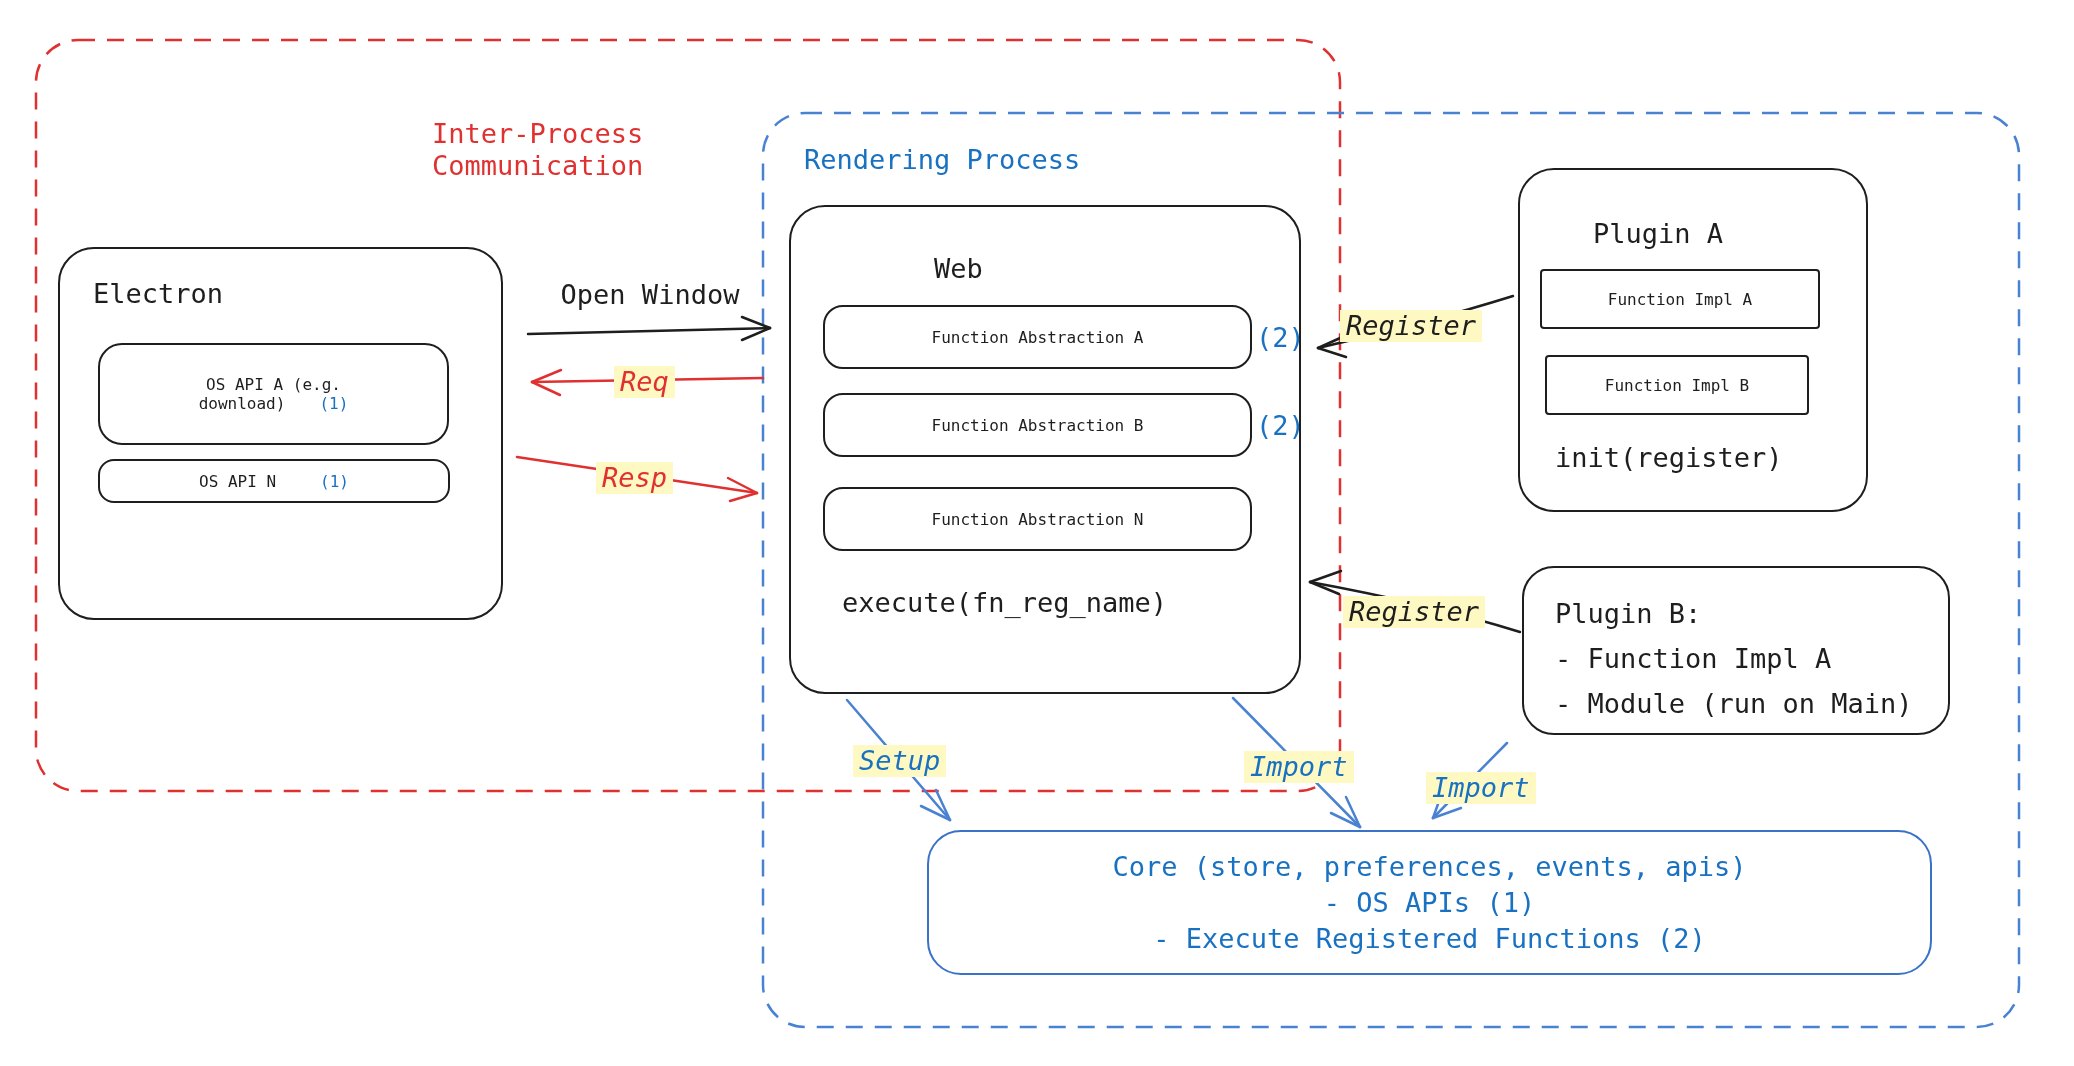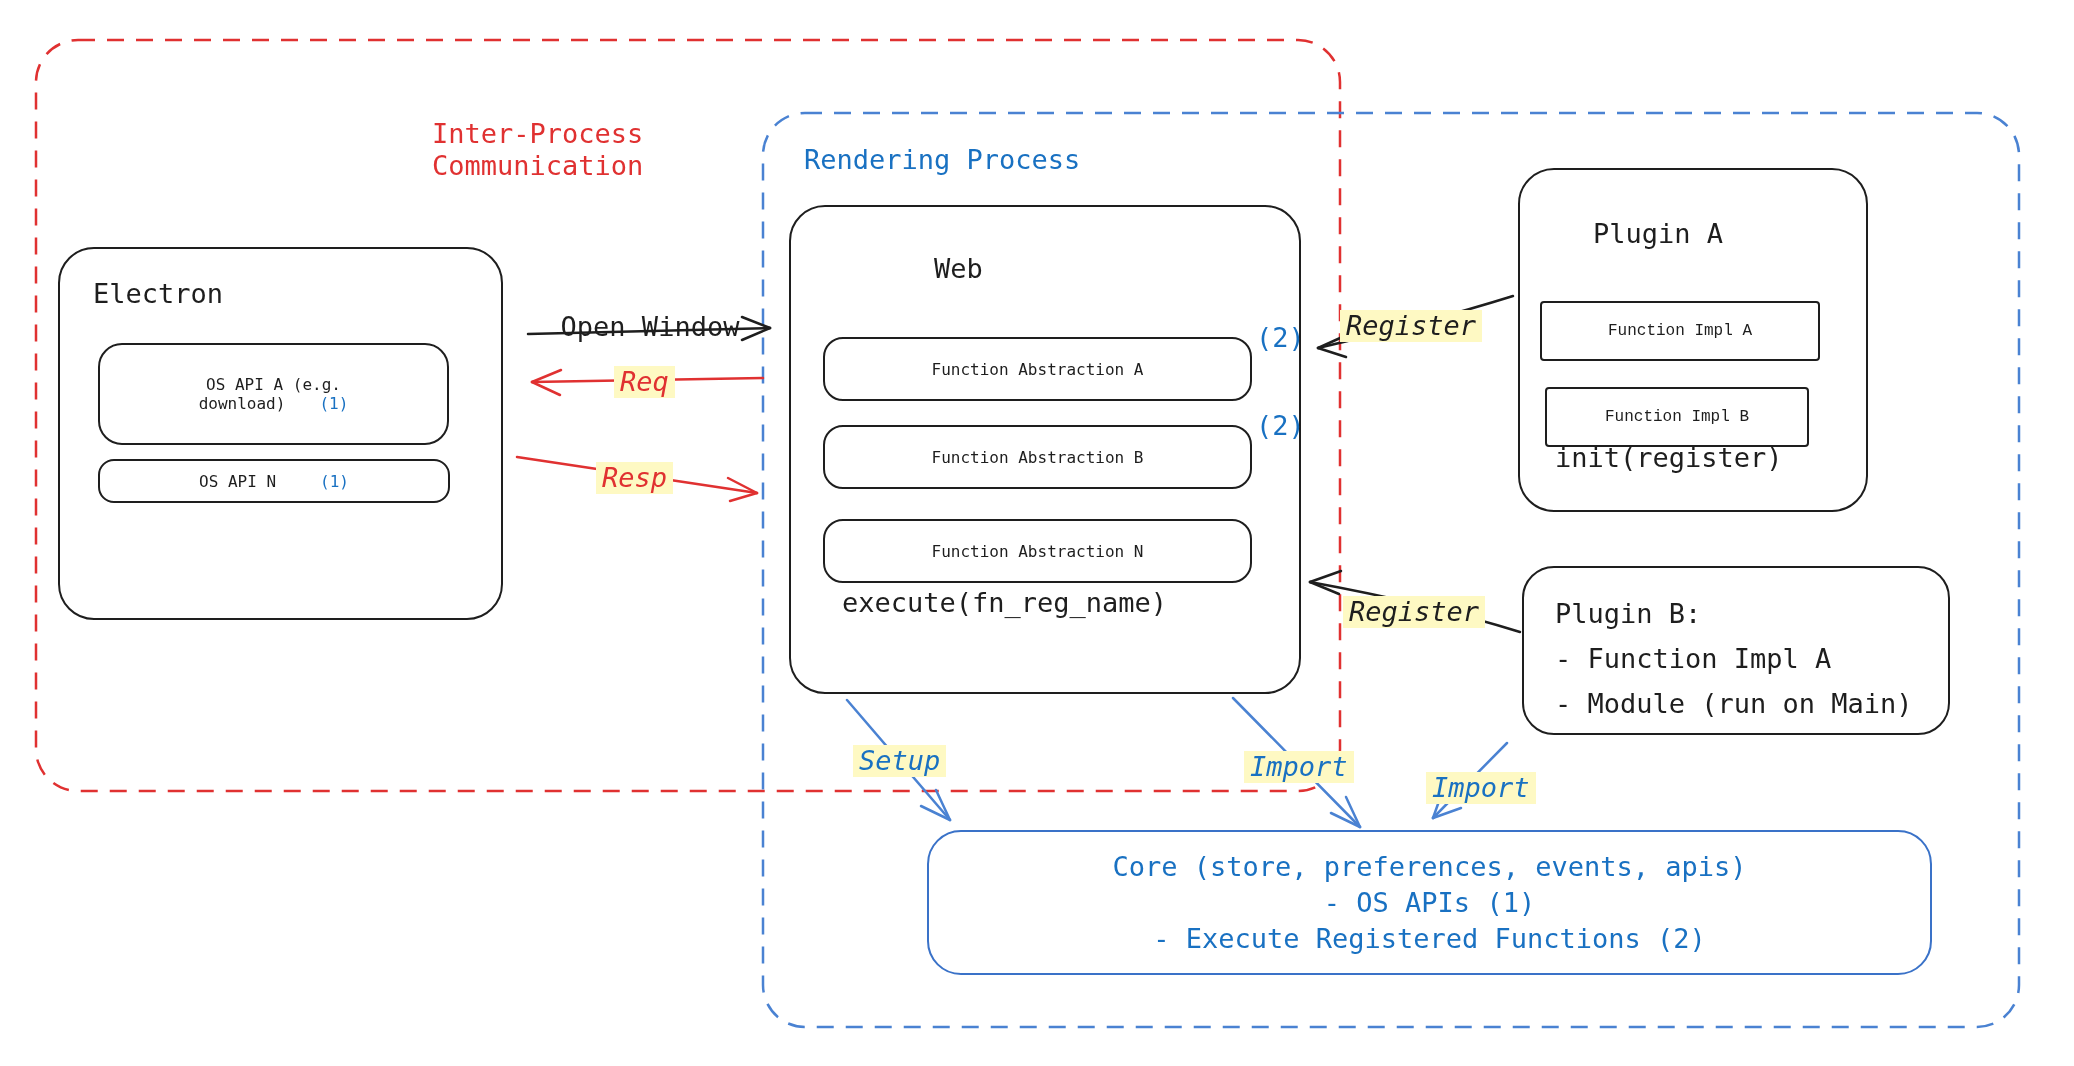--- a/index.html
+++ b/index.html
@@ -26,21 +26,21 @@
     border: 2.5px solid #1e1e1e;
   }
   .label {
     position: absolute;
     z-index: 3;
     font-size: 27px;
     line-height: 1.2;
     white-space: nowrap;
   }
   .inner-label { position: absolute; z-index: 3; font-size: 27px; white-space: nowrap; }
-  .centered { display: flex; align-items: center; justify-content: center; margin-top: 32px; }
+  .centered { display: flex; align-items: center; justify-content: center; }
   .red-text  { color: #e03131; }
   .blue-text { color: #1971c2; }
   .on-line-bg { background: #fef9c3; padding: 0 6px; font-style: italic; }
 
   
   .electron-box { left: 58px; top: 247px; width: 445px; height: 373px; border-radius: 36px; }
   .os-api-a-box { left: 98px; top: 343px; width: 351px; height: 102px; border-radius: 24px;
                   display: flex; flex-direction: column; align-items: center; justify-content: center; }
   .os-api-a-line2 { display: flex; gap: 34px; }
   .os-api-n-box { left: 98px; top: 459px; width: 352px; height: 44px; border-radius: 16px;
@@ -51,21 +51,21 @@
   .fa-box  { position: absolute; box-sizing: border-box; background: #fff; border: 2.5px solid #1e1e1e;
              left: 32px; width: 429px; height: 64px; border-radius: 20px; }
   .fa-a { top: 98px; }
   .fa-b { top: 186px; }
   .fa-n { top: 280px; }
   .badge { position: absolute; z-index: 3; font-size: 27px; }
 
   
   .plugin-a-box { left: 1518px; top: 168px; width: 350px; height: 344px; border-radius: 36px; }
   .impl-box { position: absolute; box-sizing: border-box; background: #fff; border: 2.5px solid #1e1e1e;
-              border-radius: 4px; height: 60px; font-family: Liberation Mono, monospace; }
+              border-radius: 4px; height: 60px; }
   .impl-a { left: 20px; top: 99px; width: 280px; }
   .impl-b { left: 25px; top: 185px; width: 264px; }
 
   
   .plugin-b-box { left: 1522px; top: 566px; width: 428px; height: 169px; border-radius: 32px; }
 
   
   .core-box { left: 927px; top: 830px; width: 1005px; height: 145px; border-radius: 34px;
               border: 2.5px solid #3a72c8;
               display: flex; flex-direction: column; align-items: center; justify-content: center;

